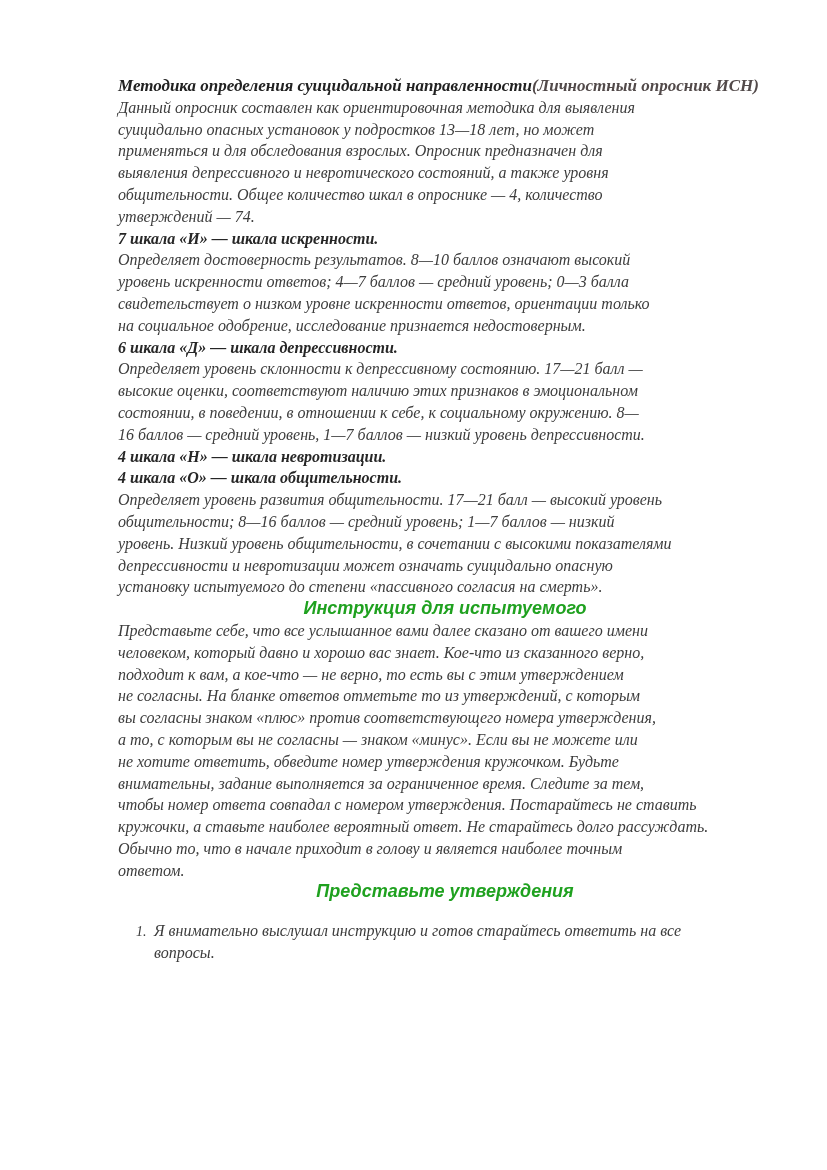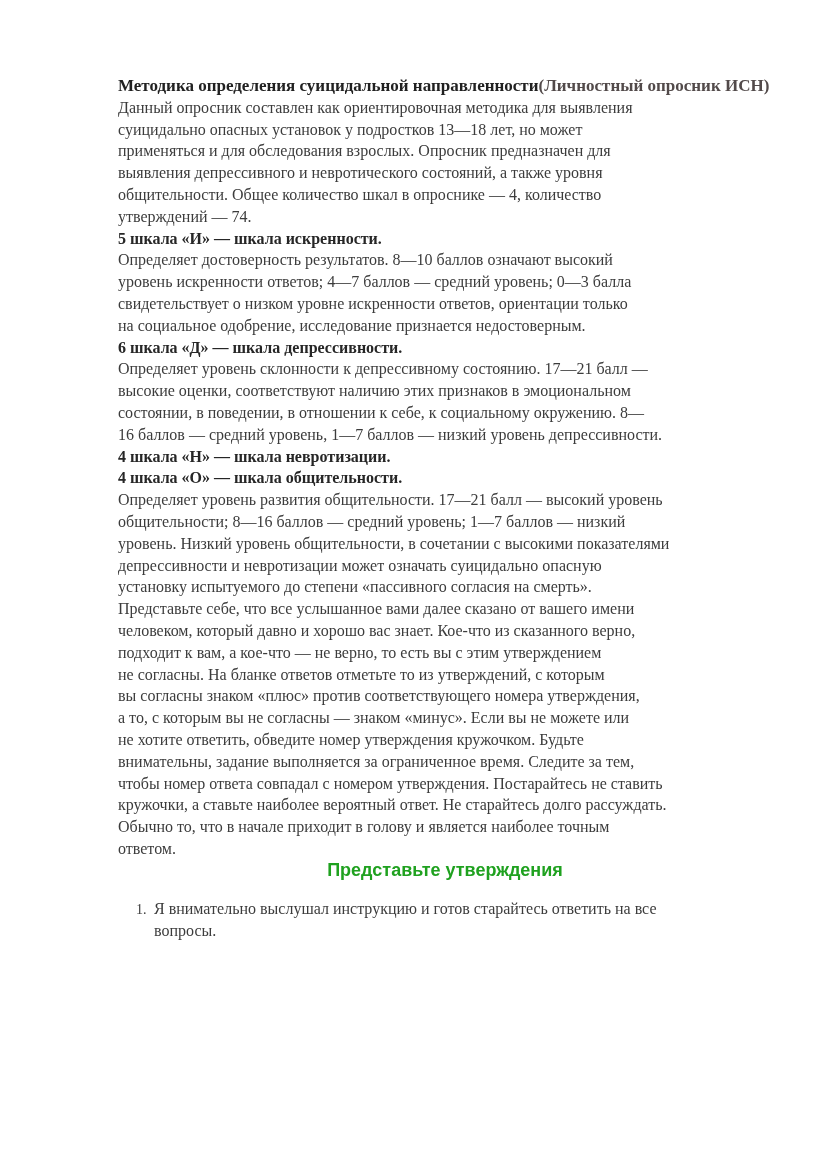--- a/index.html
+++ b/index.html
@@ -3,21 +3,21 @@
 <meta charset="utf-8">
 <style>
   :root {
     --page-background: #ffffff;
     --body-text: #3c3c3c;
     --title-main: #212121;
     --title-sub: #524a4a;
     --scale-heading: #262626;
     --green-heading: #1fa11f;
   }
-  * { margin: 0; padding: 0; box-sizing: border-box; }
+  * { margin: 0; padding: 0; box-sizing: border-box; font-style: italic; }
   html, body {
     background: var(--page-background);
   }
   body {
     width: 827px;
     height: 1170px;
     overflow: hidden;
   }
   .page {
     width: 827px;
@@ -77,41 +77,42 @@
 
   <p class="doc-title"><span>Методика определения суицидальной направленности</span><span class="title-sub">(Личностный опросник ИСН)</span></p>
 
   <p class="body-para">Данный опросник составлен как ориентировочная методика для выявления
 суицидально опасных установок у подростков 13—18 лет, но может
 применяться и для обследования взрослых. Опросник предназначен для
 выявления депрессивного и невротического состояний, а также уровня
 общительности. Общее количество шкал в опроснике — 4, количество
 утверждений — 74.</p>
 
-  <p class="scale-heading">5 шкала «И» — шкала искренности.</p>
+  <p class="scale-heading">7 шкала «И» — шкала искренности.</p>
   <p class="body-para">Определяет достоверность результатов. 8—10 баллов означают высокий
 уровень искренности ответов; 4—7 баллов — средний уровень; 0—3 балла
 свидетельствует о низком уровне искренности ответов, ориентации только
 на социальное одобрение, исследование признается недостоверным.</p>
 
   <p class="scale-heading">6 шкала «Д» — шкала депрессивности.</p>
   <p class="body-para">Определяет уровень склонности к депрессивному состоянию. 17—21 балл —
 высокие оценки, соответствуют наличию этих признаков в эмоциональном
 состоянии, в поведении, в отношении к себе, к социальному окружению. 8—
 16 баллов — средний уровень, 1—7 баллов — низкий уровень депрессивности.</p>
 
   <p class="scale-heading">4 шкала «Н» — шкала невротизации.</p>
 
   <p class="scale-heading">4 шкала «О» — шкала общительности.</p>
   <p class="body-para">Определяет уровень развития общительности. 17—21 балл — высокий уровень
 общительности; 8—16 баллов — средний уровень; 1—7 баллов — низкий
 уровень. Низкий уровень общительности, в сочетании с высокими показателями
 депрессивности и невротизации может означать суицидально опасную
 установку испытуемого до степени «пассивного согласия на смерть».</p>
 
+  <p class="green-heading">Инструкция для испытуемого</p>
   <p class="body-para">Представьте себе, что все услышанное вами далее сказано от вашего имени
 человеком, который давно и хорошо вас знает. Кое-что из сказанного верно,
 подходит к вам, а кое-что — не верно, то есть вы с этим утверждением
 не согласны. На бланке ответов отметьте то из утверждений, с которым
 вы согласны знаком «плюс» против соответствующего номера утверждения,
 а то, с которым вы не согласны — знаком «минус». Если вы не можете или
 не хотите ответить, обведите номер утверждения кружочком. Будьте
 внимательны, задание выполняется за ограниченное время. Следите за тем,
 чтобы номер ответа совпадал с номером утверждения. Постарайтесь не ставить
 кружочки, а ставьте наиболее вероятный ответ. Не старайтесь долго рассуждать.

